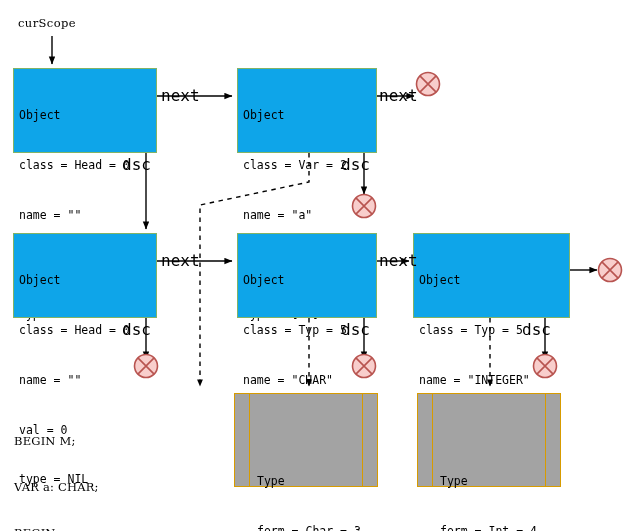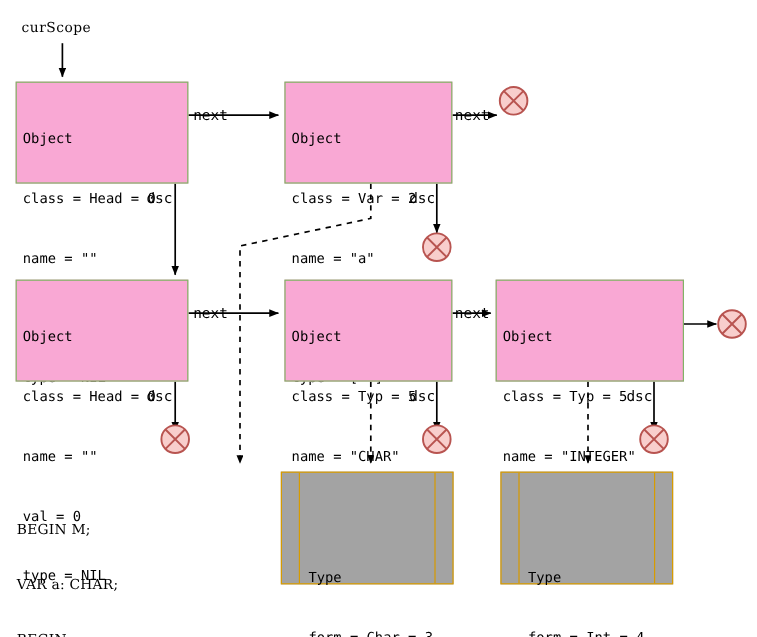--- a/index.html
+++ b/index.html
@@ -5,21 +5,21 @@
   html,body{margin:0;padding:0;}
   body{
     width:631px;height:531px;background:#ffffff;position:relative;overflow:hidden;
     font-family:"DejaVu Sans Mono","Liberation Mono",monospace;
   }
   #stage{position:absolute;left:0;top:0;width:631px;height:377px;}
   svg.wires{position:absolute;left:0;top:0;width:631px;height:531px;pointer-events:none;}
 
   .node{
     position:absolute;box-sizing:border-box;
-    border:1.5px solid #82b366;background:#f9a8d4;
+    border:1.5px solid #82b366;background:#0ea5e9;
     font-family:"DejaVu Sans Mono","Liberation Mono",monospace;
     font-size:11.5px;line-height:16.6px;color:#000;
     padding:5px 0 0 5px;white-space:pre;
   }
   .node .ln{display:block;}
 
   .typebox{
     position:absolute;box-sizing:border-box;
     border:1.5px solid #d79b00;background:#a3a3a3;
     font-family:"DejaVu Sans Mono","Liberation Mono",monospace;
@@ -27,21 +27,21 @@
   }
   .typebox .divL,.typebox .divR{
     position:absolute;top:0;bottom:0;width:0;border-left:1.5px solid #d79b00;
   }
   .typebox .body{position:absolute;left:22px;top:46px;}
   .typebox .body .ln{display:block;}
 
   .edgelabel{
     position:absolute;
     font-family:"DejaVu Sans Mono","Liberation Mono",monospace;
-    font-size:12px;line-height:12px;color:#000;white-space:pre;
+    font-size:16px;line-height:12px;color:#000;white-space:pre;
   }
   .rootlabel{
     position:absolute;
     font-family:"DejaVu Serif","Liberation Serif",serif;
     font-size:11.5px;color:#000;white-space:pre;letter-spacing:0.4px;
   }
   .codeblock{
     position:absolute;
     font-family:"DejaVu Serif","Liberation Serif",serif;
     font-size:11.5px;line-height:15.4px;color:#000;white-space:pre;

